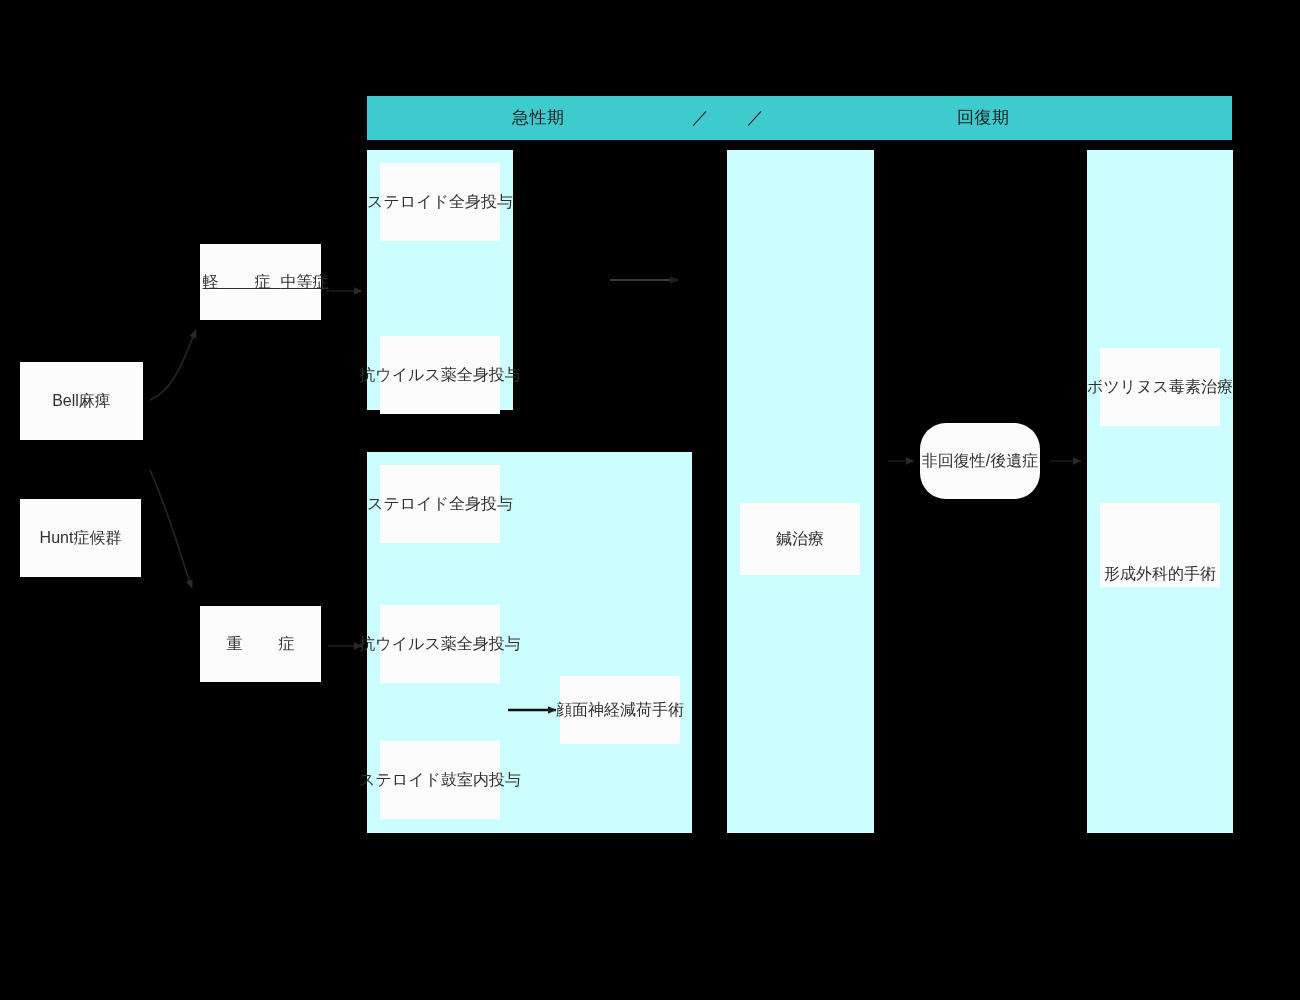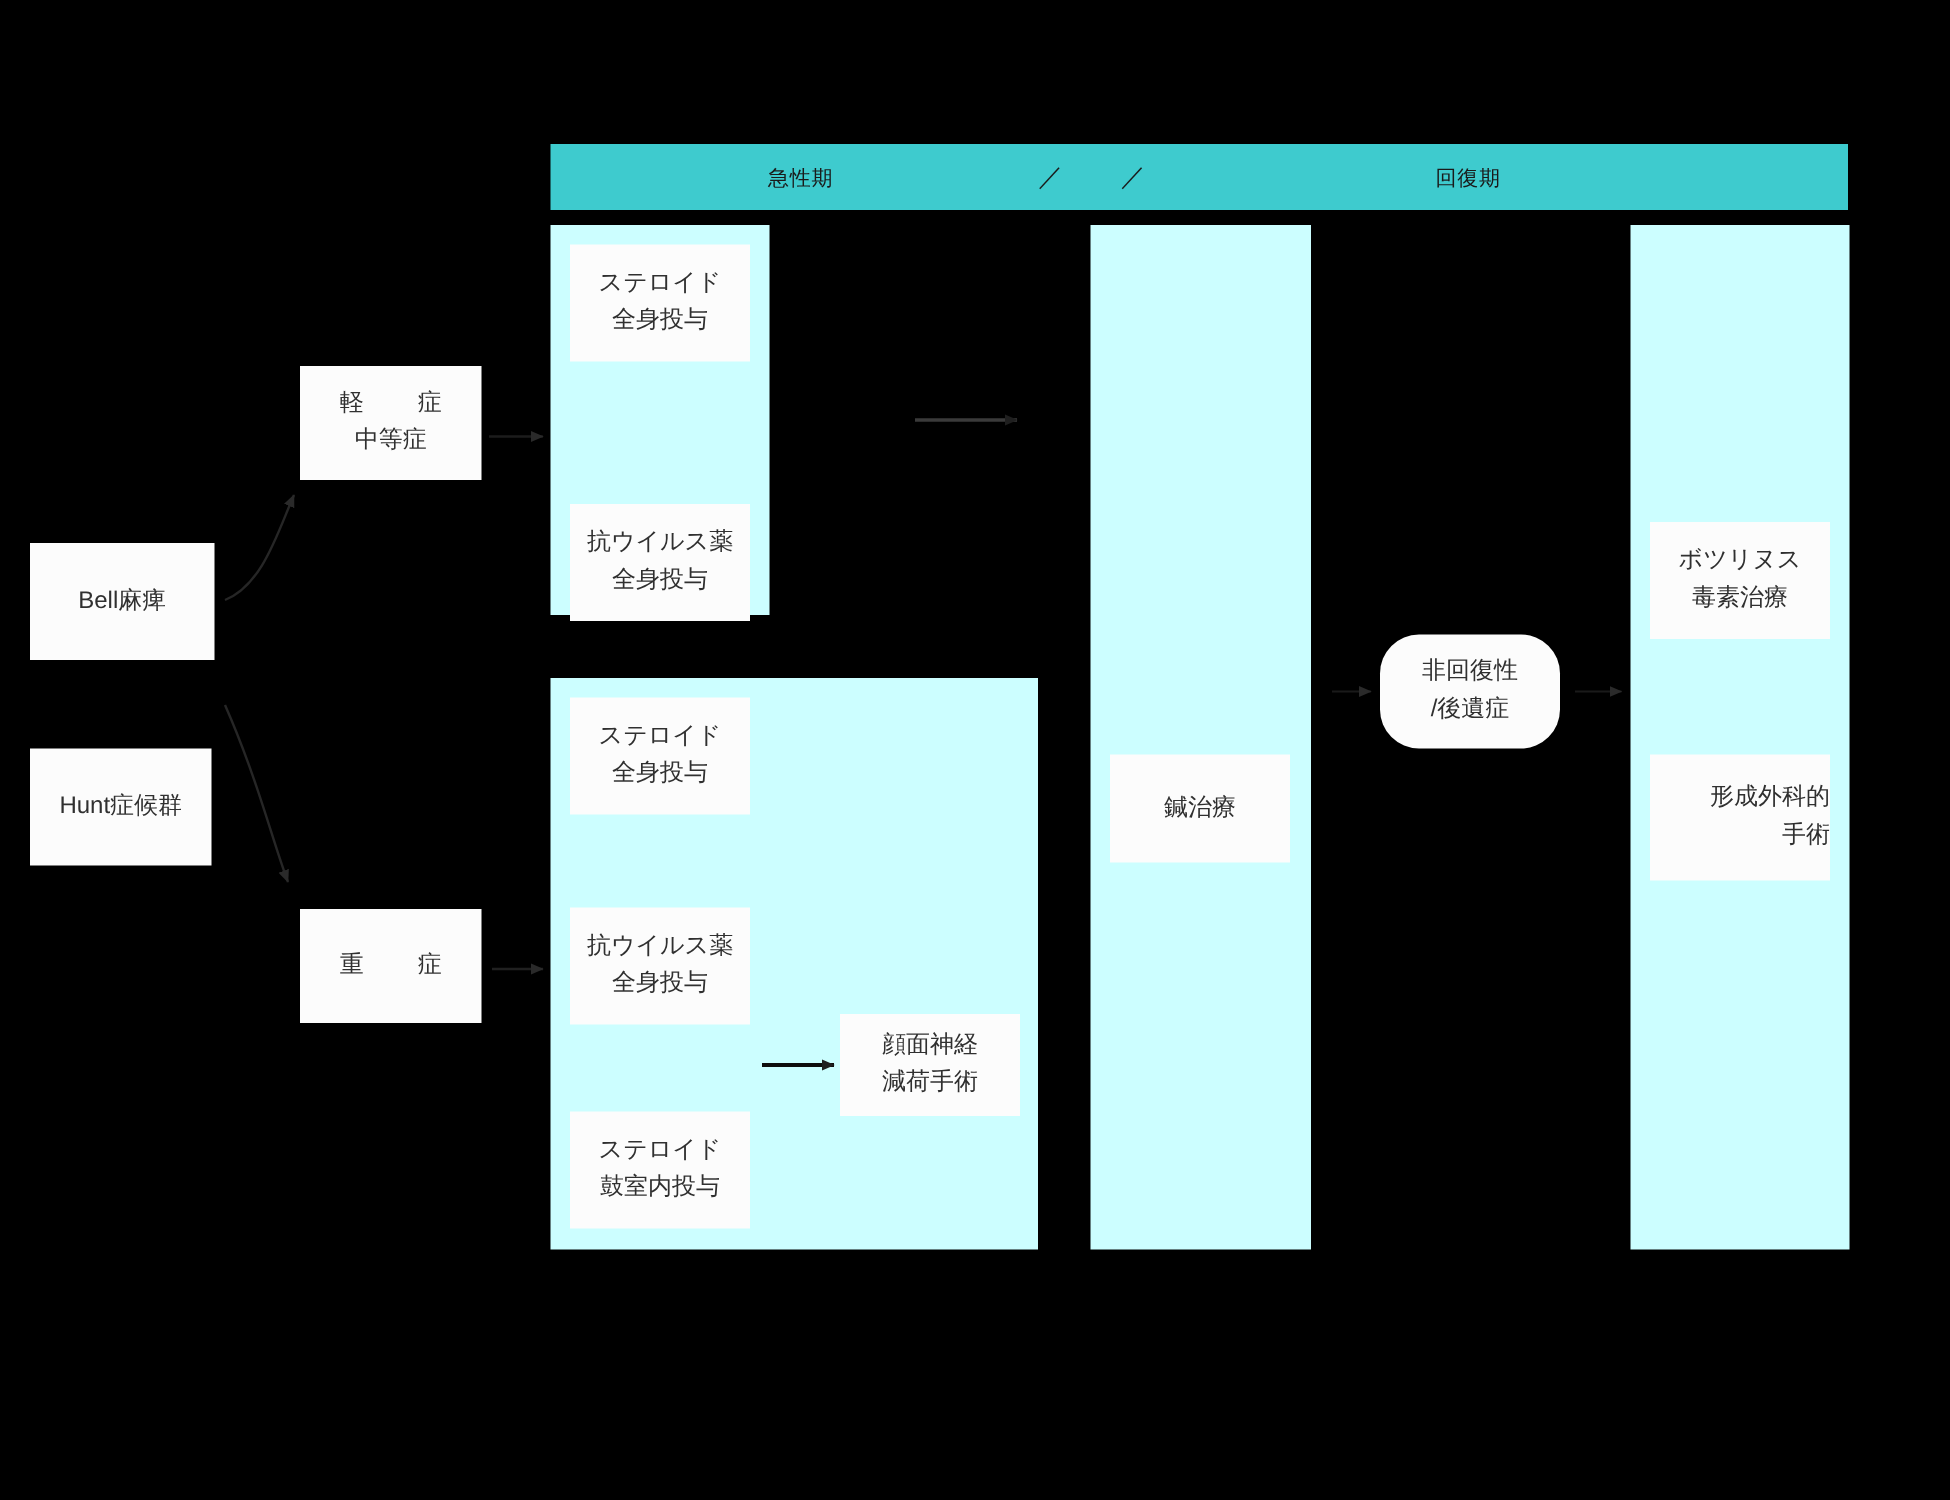--- a/index.html
+++ b/index.html
@@ -25,21 +25,21 @@
     width: 865px;
     height: 44px;
     background: #3ecbce;
   }
   .phase-label {
     position: absolute;
     top: 0;
     height: 44px;
     line-height: 44px;
     color: #1a1a1a;
-    font-size: 14px;
+    font-size: 17px;
     white-space: nowrap;
     letter-spacing: 0.5px;
   }
   .phase-acute  { left: 145px; }
   .phase-slash1 { left: 325px; font-size: 17px; }
   .phase-slash2 { left: 380px; font-size: 17px; }
   .phase-recov  { left: 590px; }
 
   
   .band {
@@ -58,36 +58,36 @@
   .band-sequelae {
     left: 1087px; top: 150px; width: 146px; height: 683px;
   }
 
   
   .node {
     position: absolute;
     background: #fcfcfc;
     color: #303030;
     display: flex;
-    flex-direction: column;
+    flex-direction: row;
     align-items: center;
     justify-content: center;
     text-align: center;
     font-size: 16px;
     line-height: 1.55;
     white-space: nowrap;
   }
   .node .line { display: block; }
 
   
   .node-bell    { left: 20px;  top: 362px; width: 123px; height: 78px; }
   .node-hunt    { left: 20px;  top: 487px; width: 121px; height: 78px; margin-top: 12px; }
 
   
-  .node-mild    { left: 200px; top: 244px; width: 121px; height: 76px; }
+  .node-mild    { left: 200px; top: 244px; width: 121px; height: 76px; text-decoration: underline; }
   .node-severe  { left: 200px; top: 606px; width: 121px; height: 76px; }
 
   
   .node-ster1   { left: 380px; top: 163px; width: 120px; height: 78px; }
   .node-anti1   { left: 380px; top: 336px; width: 120px; height: 78px; }
 
   
   .node-ster2   { left: 380px; top: 465px; width: 120px; height: 78px; }
   .node-anti2   { left: 380px; top: 605px; width: 120px; height: 78px; }
   .node-ster3   { left: 380px; top: 741px; width: 120px; height: 78px; }

